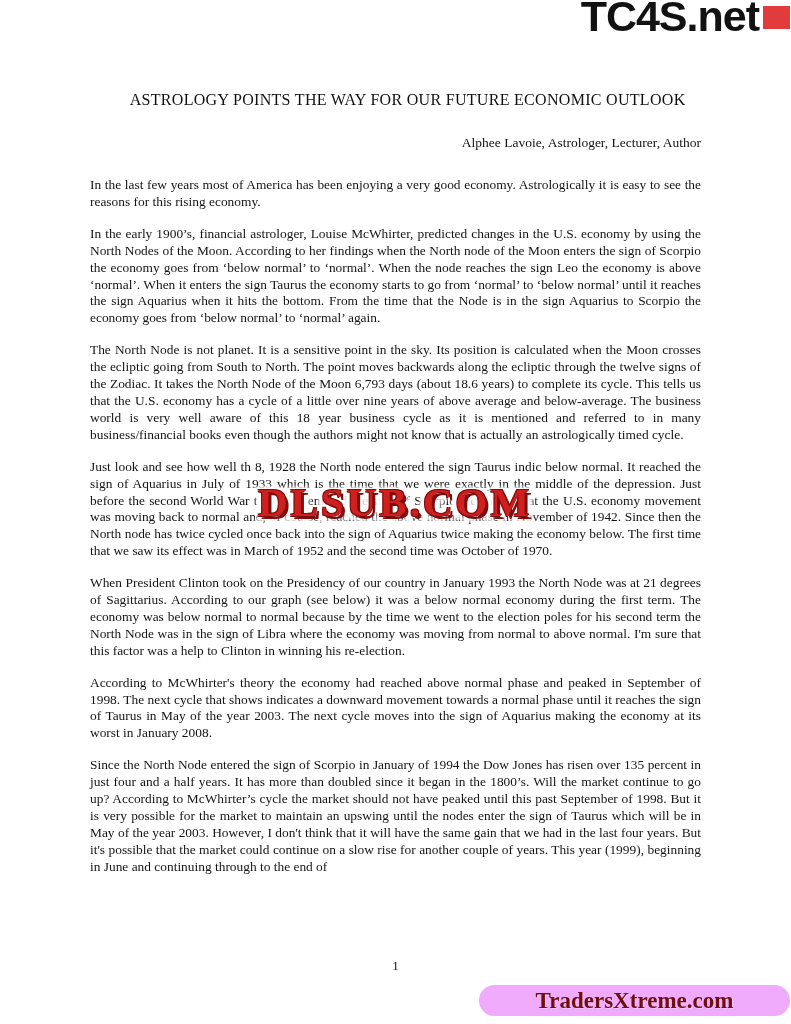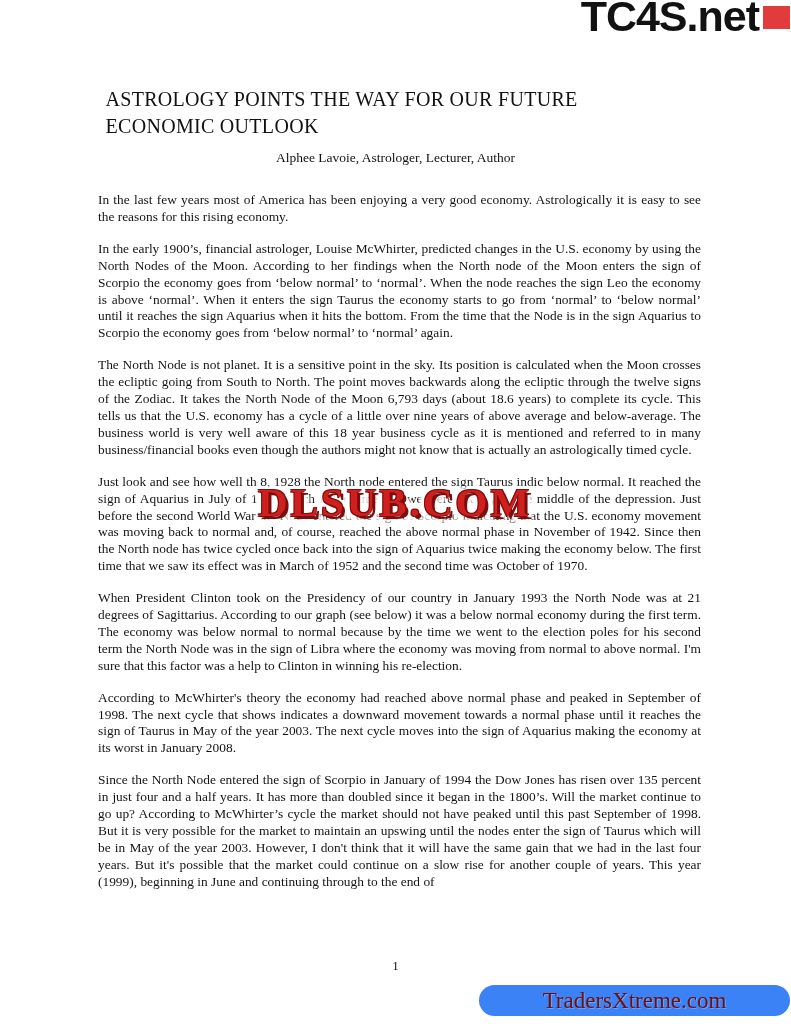--- a/index.html
+++ b/index.html
@@ -56,36 +56,36 @@
   
   .article {
     position: absolute;
     top: 86px;
     left: 90px;
     width: 611px;
   }
   .title {
     margin: 0 auto;
     width: 580px;
-    text-align: left;
-    font-size: 20px;
+    text-align: right;
+    font-size: 16px;
     font-weight: normal;
     line-height: 27px;
     letter-spacing: 0.3px;
     color: #111;
   }
   .byline {
-    margin-top: 10px;
+    margin-top: 22px;
     margin-bottom: 26px;
-    text-align: center;
+    text-align: right;
     font-size: 13.5px;
     color: #111;
   }
   .article p {
-    margin: 0 0 15px 8px;
+    margin: 0 0 15px 0;
     font-size: 13.4px;
     line-height: 16.9px;
     text-align: justify;
     color: #141414;
   }
 
   
   .dlsub {
     position: absolute;
     top: 478px;
@@ -116,27 +116,27 @@
     text-align: center;
     font-size: 13px;
     color: #141414;
   }
   .footer-banner {
     position: absolute;
     bottom: 8px;
     right: 1px;
     width: 311px;
     height: 31px;
-    background: #3b82f6;
+    background: #f0abfc;
     border-radius: 16px;
     display: flex;
     align-items: center;
     justify-content: center;
     font-family: "Liberation Serif", serif;
-    font-weight: normal;
+    font-weight: bold;
     font-size: 23px;
     color: #6f0e0e;
     text-shadow: 1px 1px 0 rgba(255,255,255,0.25);
   }
 </style>
 </head>
 <body>
 
 <div class="page">
 

